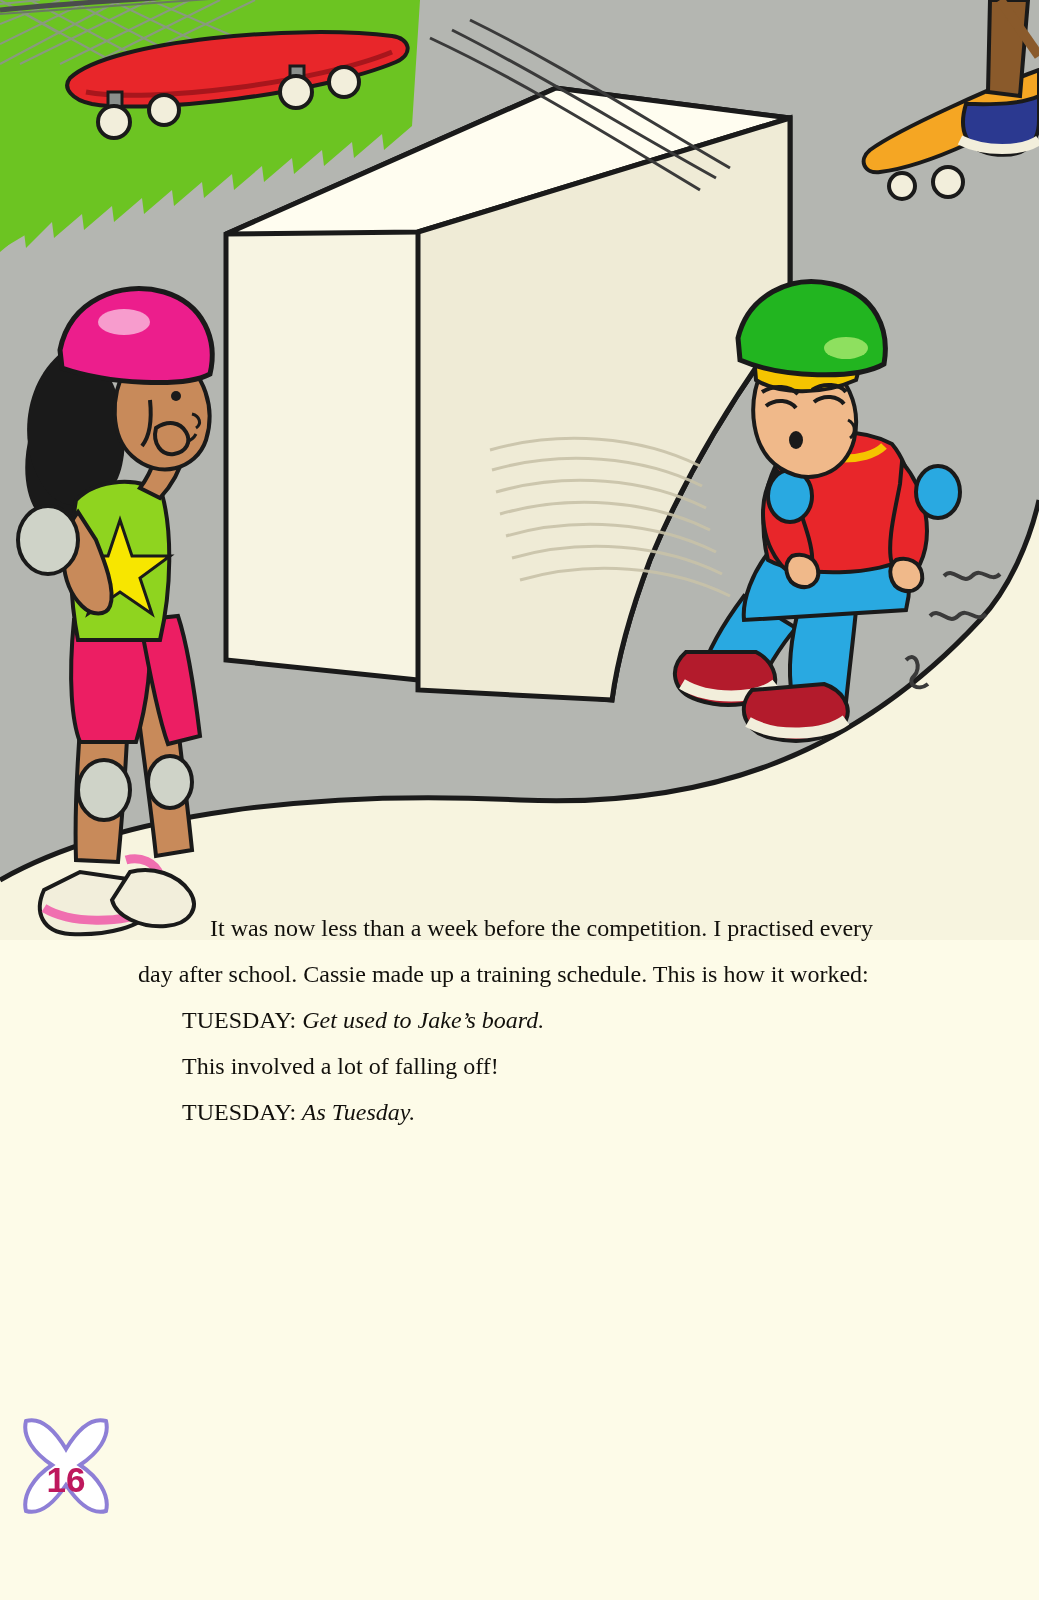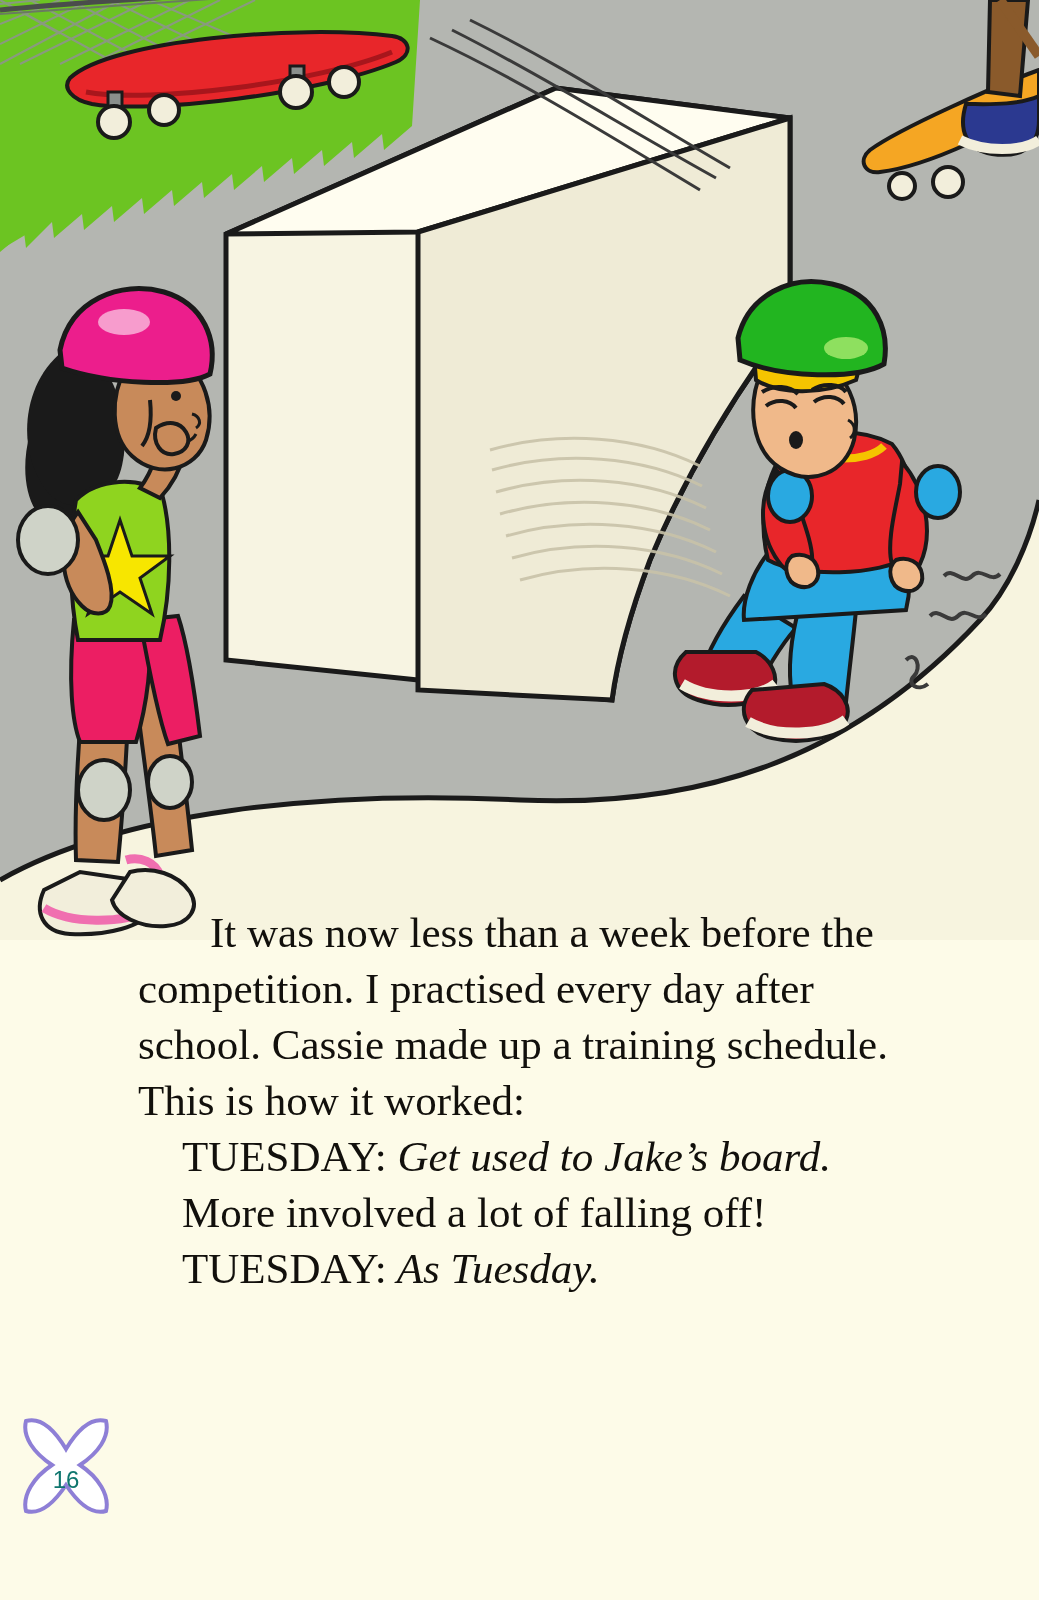--- a/index.html
+++ b/index.html
@@ -26,22 +26,22 @@
     background: #b4b6b1;
   }
   .ill-svg { display:block; }
 
   
   .text-block {
     position: absolute;
     left: 138px;
     top: 905px;
     width: 760px;
-    font-size: 43px;
-    line-height: 56px;
+    font-size: 24px;
+    line-height: 46px;
     color: #12100c;
   }
   .para {
     margin: 0;
     text-indent: 72px;
   }
   .sched-line {
     margin: 0;
     text-indent: 44px;
   }
@@ -59,24 +59,25 @@
   }
   .page-num .num {
     position: absolute;
     left: 0; top: 0;
     width: 96px;
     height: 104px;
     display: flex;
     align-items: center;
     justify-content: center;
     font-family: "Liberation Sans", sans-serif;
-    font-size: 24px;
-    color: #0f766e;
+    font-size: 35px;
+    color: #be185d;
     padding-top: 26px;
     box-sizing: border-box;
+    font-weight: bold;
   }
 </style>
 </head>
 <body>
 
 <div class="page">
 
   <div class="illustration">
     <svg class="ill-svg" width="1039" height="940" viewBox="0 0 1039 940" xmlns="http://www.w3.org/2000/svg">
       <defs>
@@ -236,21 +237,21 @@
           <path d="M906,660 C916,650 922,668 914,676 C906,684 918,692 928,684"></path>
         </g>
 
       </g>
     </svg>
   </div>
 
   <div class="text-block">
     <p class="para">It was now less than a week before the competition. I practised every day after school. Cassie made up a training schedule. This is how it worked:</p>
     <p class="sched-line"><span>TUESDAY:</span><em> Get used to Jake’s board.</em></p>
-    <p class="sched-line">More involved a lot of falling off!</p>
+    <p class="sched-line">This involved a lot of falling off!</p>
     <p class="sched-line"><span>TUESDAY:</span><em> As Tuesday.</em></p>
   </div>
 
   <div class="page-num">
     <svg width="96" height="104" viewBox="0 0 96 104" xmlns="http://www.w3.org/2000/svg">
       <path d="M8,6 C22,2 36,14 48,34 C60,14 74,2 88,6 C92,22 80,38 62,50 C80,62 92,80 88,96 C74,100 60,88 48,70 C36,88 22,100 8,96 C4,80 16,62 34,50 C16,38 4,22 8,6 Z" fill="#ffffff" stroke="#8e7fd6" stroke-width="4"></path>
     </svg>
     <span class="num">16</span>
   </div>
 

